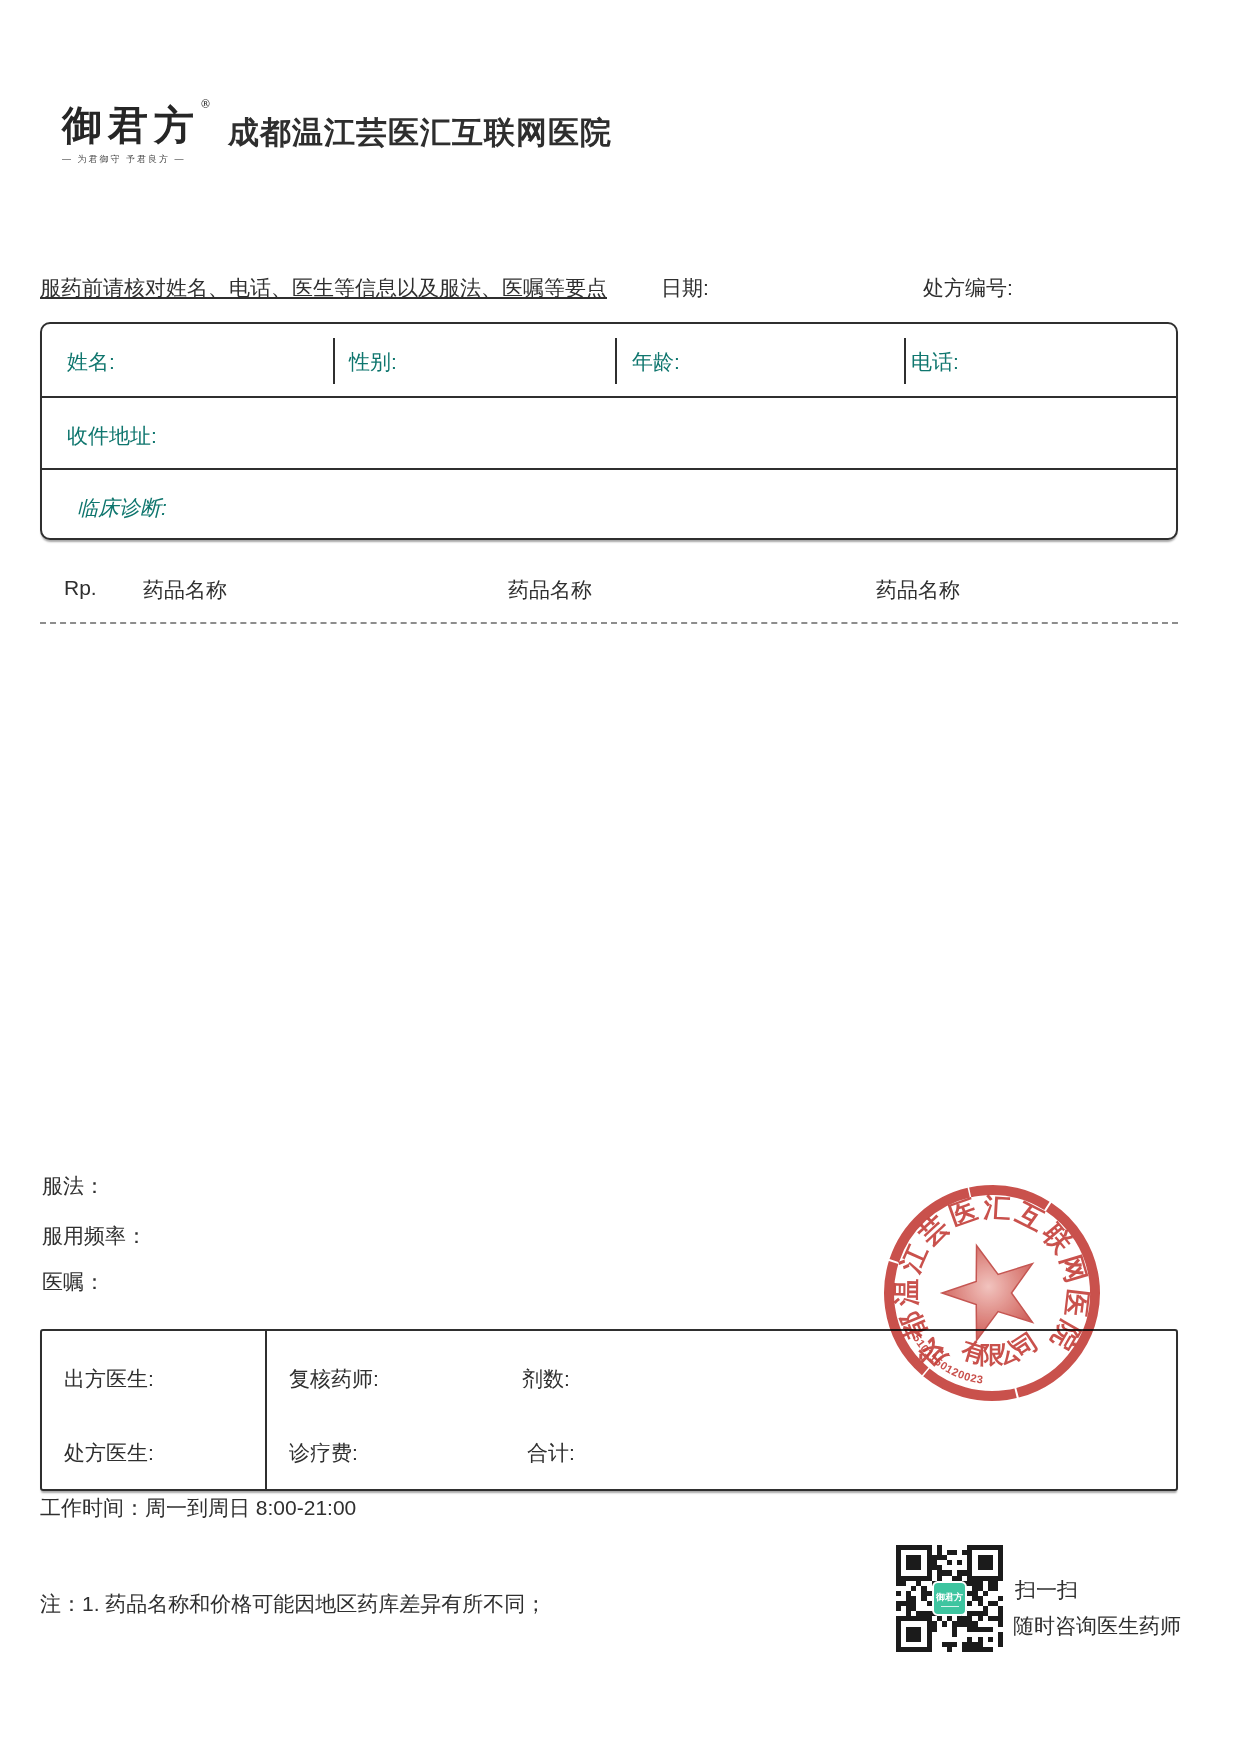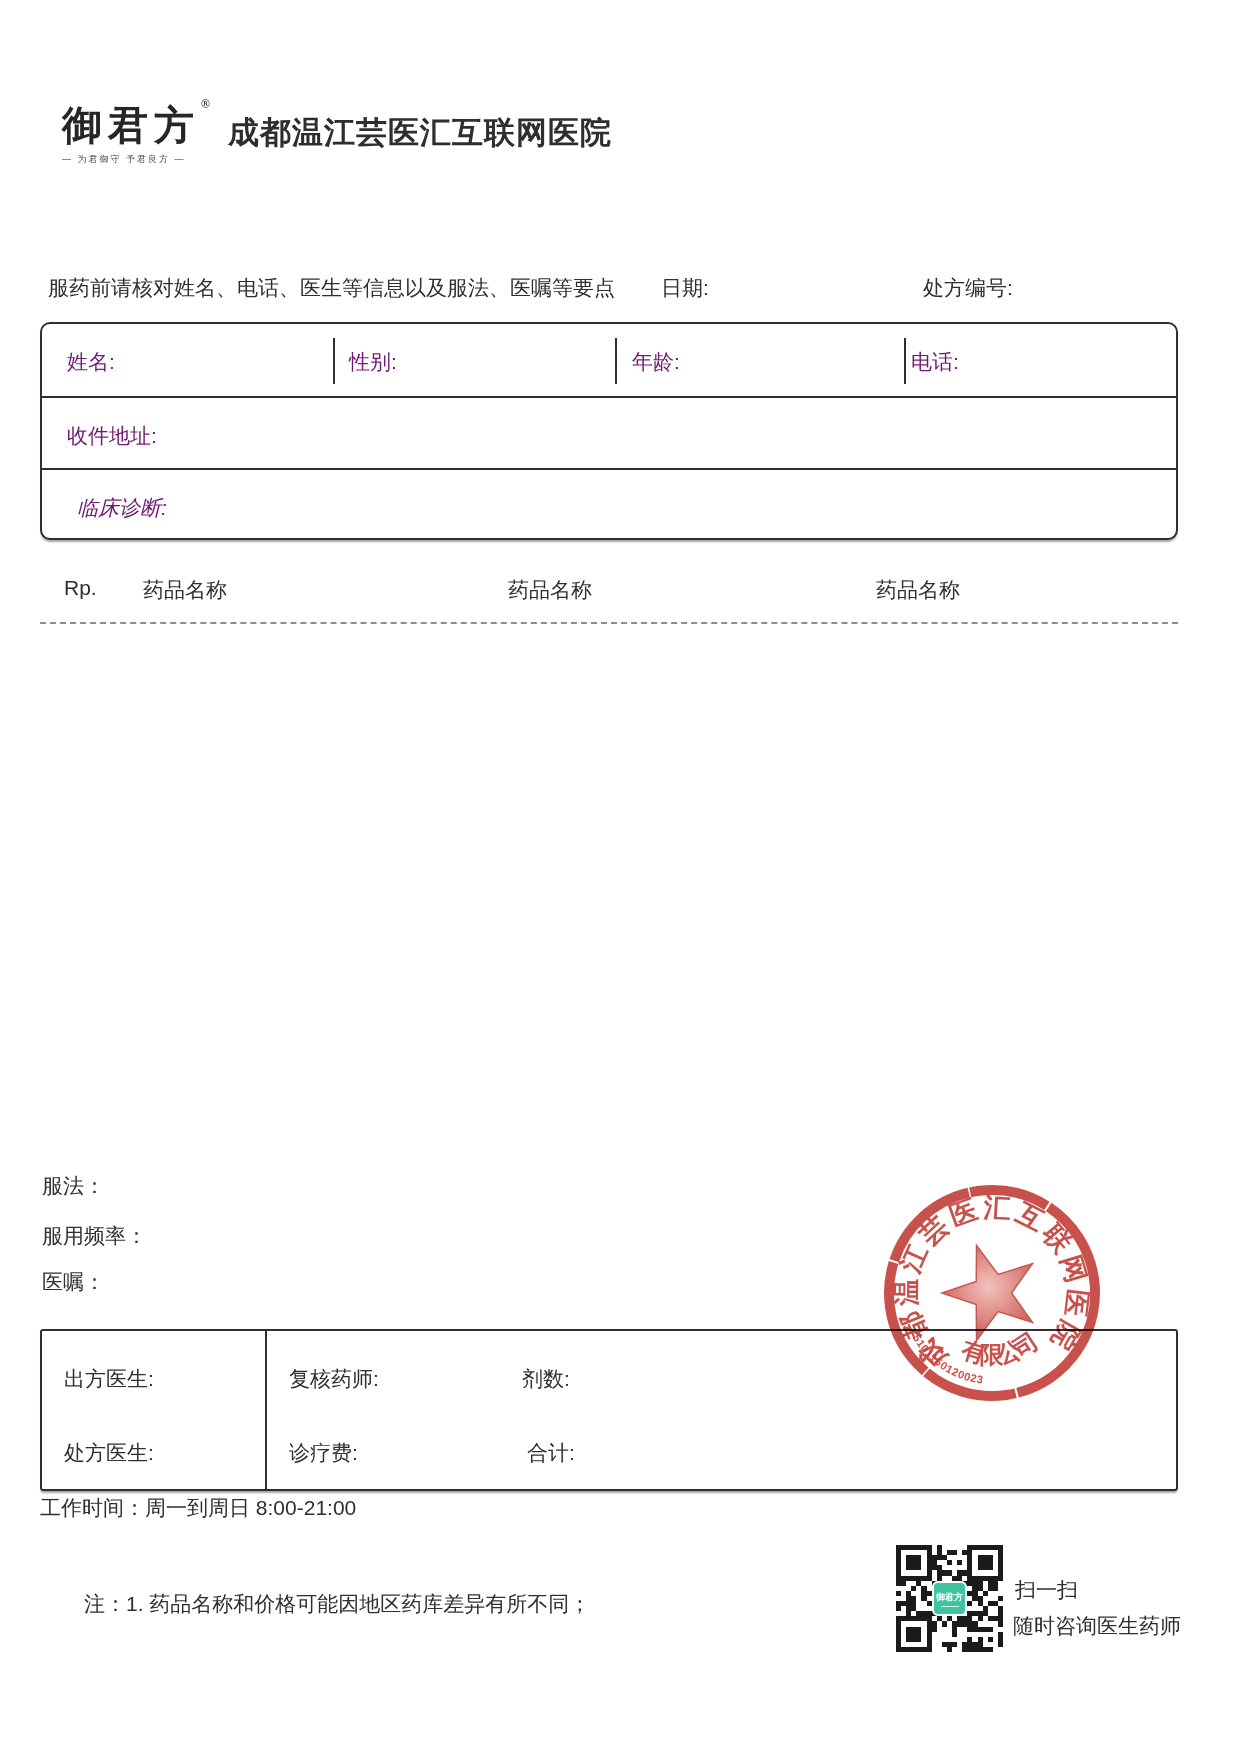--- a/index.html
+++ b/index.html
@@ -9,32 +9,32 @@
 
   
   .logo-block { position:absolute; left:62px; top:98px; width:160px; }
   .logo-name { font-size:40px; font-weight:bold; letter-spacing:6px; color:#262626; font-family:"DejaVu Serif","Liberation Serif",serif; white-space:nowrap; }
   .logo-reg { font-size:11px; vertical-align:top; font-weight:normal; letter-spacing:0; }
   .logo-tagline { font-size:9px; letter-spacing:2px; color:#4a4a4a; white-space:nowrap; }
   .hospital-title { position:absolute; left:228px; top:112px; font-size:31px; font-weight:bold; color:#2e2e2e; letter-spacing:1px; }
 
   
   .notice-row { position:absolute; left:40px; top:274px; width:1140px; height:26px; font-size:21px; color:#2f2f2f; }
-  .notice-text { position:absolute; left:8px; top:0; }
+  .notice-text { position:absolute; left:0; top:0;text-decoration:underline; }
   .date-label { position:absolute; left:621px; top:0; }
   .rxno-label { position:absolute; left:883px; top:0;text-align:right; }
 
   
   .patient-box { position:absolute; left:40px; top:322px; width:1138px; height:218px;
     border:2px solid #2f2f2f; border-radius:10px; background:#fff;
     box-shadow:0 3px 2px -1px rgba(0,0,0,0.35); }
   .pb-line { position:absolute; left:0; width:100%; height:2px; background:#2f2f2f; }
   .pb-line1 { top:72px; } .pb-line2 { top:144px; }
   .pb-vsep { position:absolute; top:14px; width:2px; height:46px; background:#2f2f2f; }
-  .pb-label { position:absolute; font-size:21px; color:#701a75; }
+  .pb-label { position:absolute; font-size:21px; color:#0f766e; }
   .pb-row1 { top:24px; } .pb-row2 { top:98px; } .pb-row3 { top:170px; }
 
   
   .rp-row { position:absolute; left:40px; top:576px; width:1140px; font-size:21px; color:#2f2f2f; }
   .rp-label { position:absolute; left:24px; top:0; }
   .med-col1 { position:absolute; left:103px; top:0; }
   .med-col2 { position:absolute; left:468px; top:0; }
   .med-col3 { position:absolute; left:836px; top:0; }
   .dashed-sep { position:absolute; left:40px; top:622px; width:1138px; border-top:2px dashed #8d8d8d; }
 
@@ -49,21 +49,21 @@
   .sb-vsep { position:absolute; left:223px; top:0; width:2px; height:100%; background:#2f2f2f; }
   .sb-label { position:absolute; font-size:21px; color:#2f2f2f; }
   .sb-r1 { top:34px; } .sb-r2 { top:108px; }
 
   
   .stamp { position:absolute; left:867px; top:1168px; width:250px; height:250px;
     transform:rotate(-8deg); mix-blend-mode:multiply; opacity:0.93; }
 
   
   .footer-line { position:absolute; left:40px; font-size:21px; color:#2f2f2f; }
-  .f1 { top:1494px; } .f2 { top:1590px;margin-left:44px; } .f3 { top:1626px; }
+  .f1 { top:1494px; } .f2 { top:1590px; } .f3 { top:1626px; }
 
   .qr-wrap { position:absolute; left:896px; top:1545px; width:107px; height:107px; }
   .qr-logo { position:absolute; left:36px; top:36px; width:35px; height:35px; border-radius:6px;
     border:2px solid #ffffff; display:flex; flex-direction:column; align-items:center; justify-content:center; }
   .qr-logo-text { color:#ffffff; font-size:9px; font-weight:bold; white-space:nowrap; }
   .qr-logo-sub { margin-top:2px; width:18px; height:1px; background:rgba(255,255,255,0.8); }
   .scan-label { position:absolute; left:1015px; top:1576px; font-size:21px; color:#2f2f2f; }
   .scan-sub { position:absolute; left:1013px; top:1612px; font-size:21px; color:#2f2f2f; }
 </style>
 </head>

